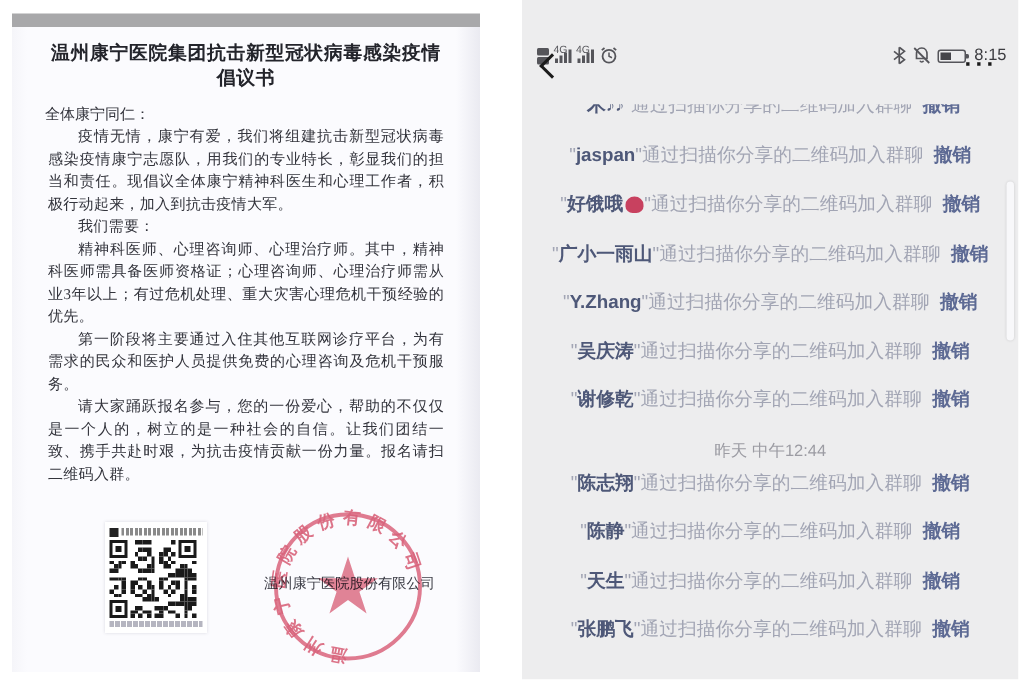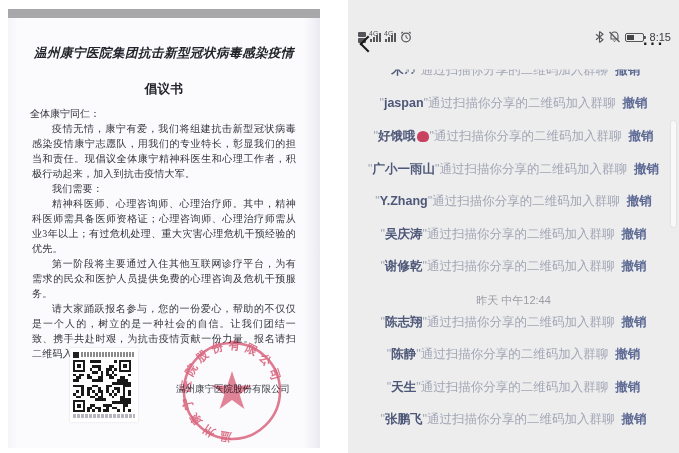--- a/index.html
+++ b/index.html
@@ -6,22 +6,22 @@
   html,body { width:679px; height:453px; }
   body { font-family:"Liberation Sans", sans-serif; background:#ffffff; position:relative; overflow:hidden; }
 
   
   .photo { position:absolute; left:0; top:0; width:327px; height:453px; background:#ffffff; }
   .photo-topband { position:absolute; left:8px; top:9px; width:312px; height:9px; background:#a8a8aa; filter:blur(.4px); }
   .paper { position:absolute; left:8px; top:18px; width:312px; height:430px;
            background:linear-gradient(to right,#f5f5f9 0,#fbfbfe 10px,#fbfbfe 296px,#eaeaf1 312px);
            font-family:"Liberation Serif","DejaVu Serif",serif; color:#33343c; }
   .doc-title { text-align:center; font-weight:bold; font-size:12.5px; color:#23242b; letter-spacing:.5px; }
-  .doc-title.l1 { padding-top:27px;font-style:italic; }
-  .doc-title.l2 { margin-top:19px; margin-bottom:8px; }
+  .doc-title.l1 { padding-top:9px; }
+  .doc-title.l2 { margin-top:0; margin-bottom:8px; }
   .doc-salutation { margin:0 22px; font-size:10px; line-height:15px; }
   .doc-body { margin:0 24px; }
   .doc-para { font-size:10px; line-height:15px; text-indent:2em; text-align:justify; letter-spacing:.2px; }
   .qr-card { position:absolute; left:62px; top:330px; width:68px; height:74px; background:#ffffff;
              box-shadow:0 0 2px rgba(120,120,140,.25); padding:3px; }
   .qr-head { display:flex; align-items:center; gap:2px; height:7px; margin-bottom:2px; }
   .qr-head .mini { width:6px; height:6px; background:#222; }
   .qr-head .lines { flex:1; height:5px; background:repeating-linear-gradient(to right,#8a8a8a 0 2px,#fff 2px 3px); }
   .qr-grid { position:relative; width:58px; height:52px; display:grid;
              grid-template-columns:repeat(21,1fr); grid-template-rows:repeat(19,1fr); background:#fff; }

